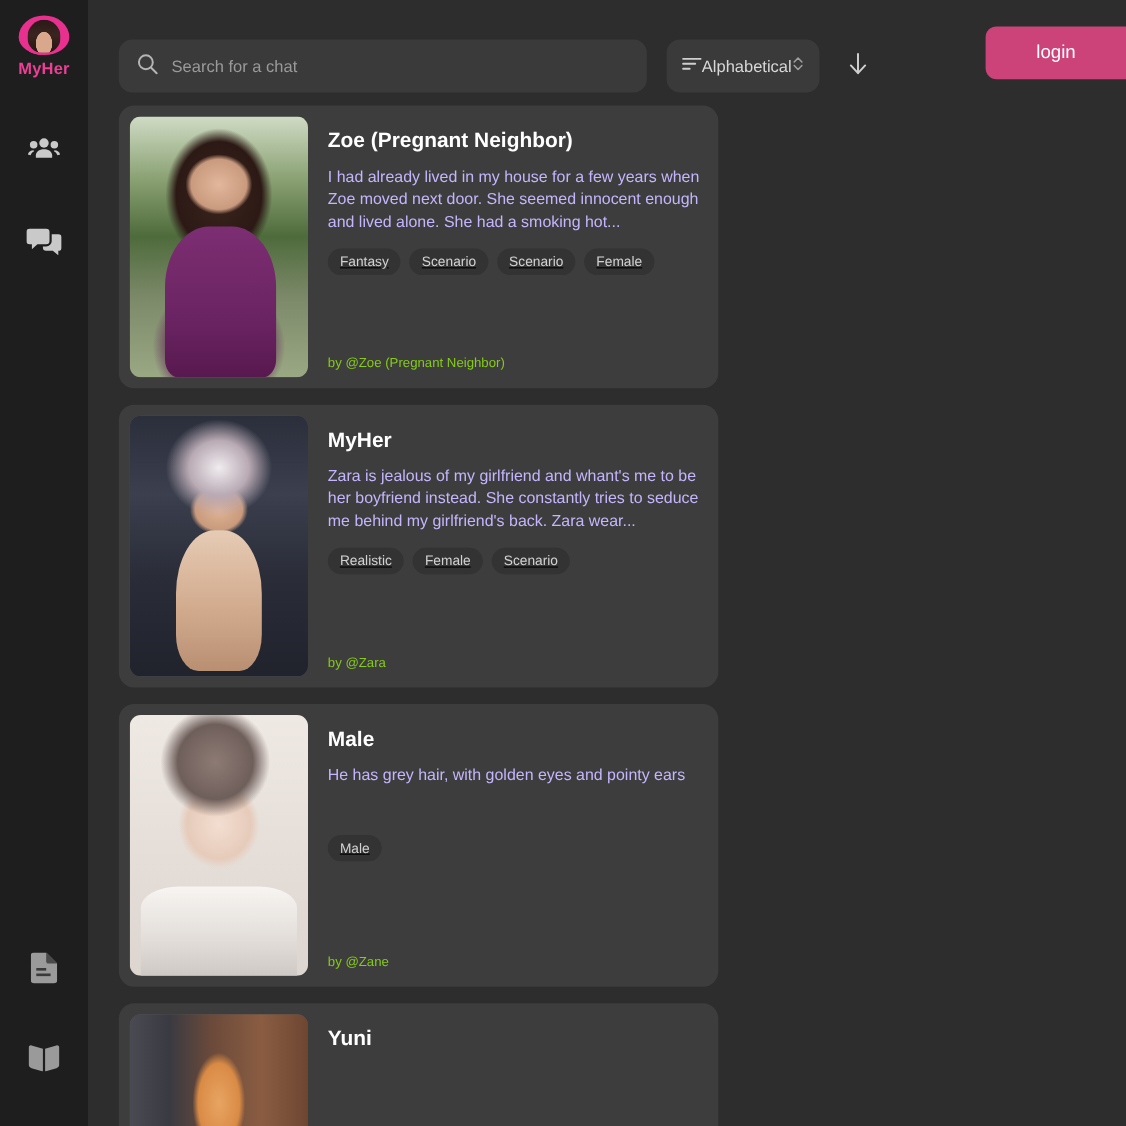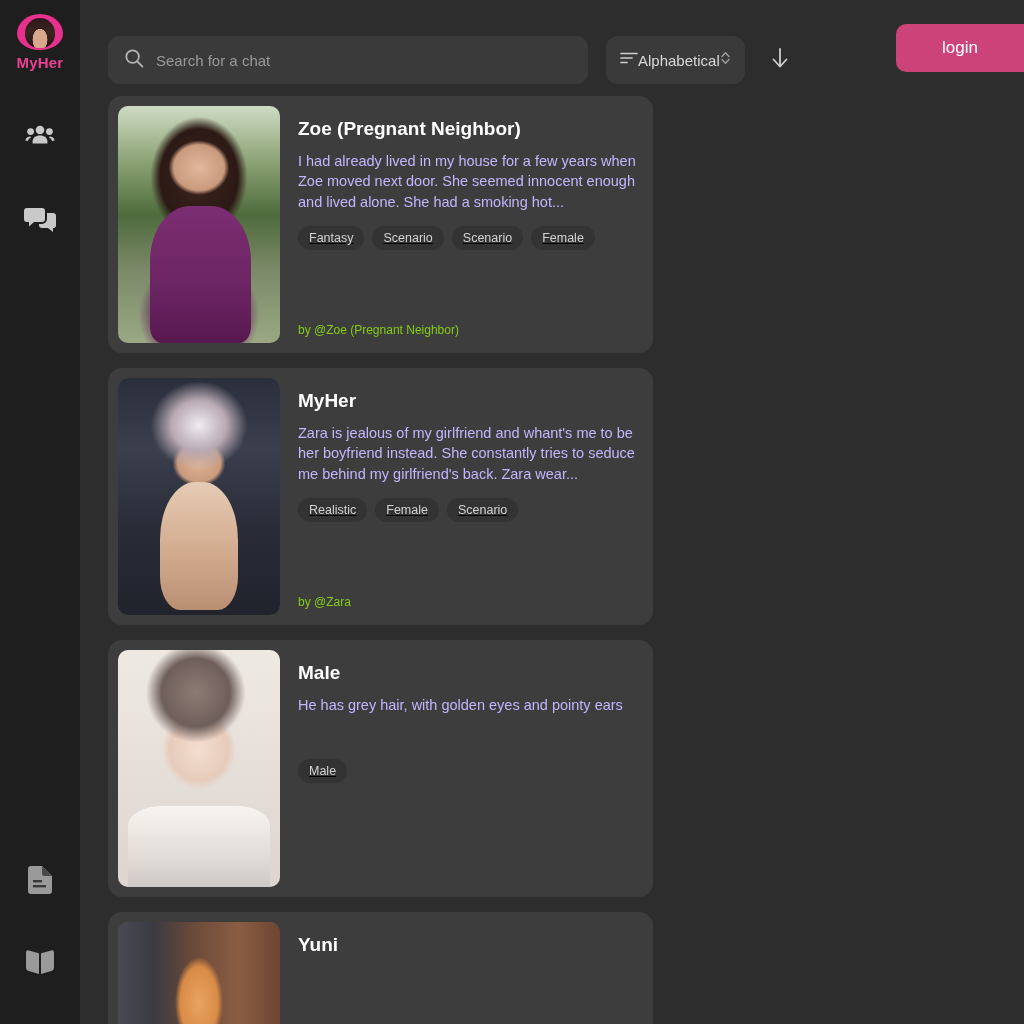--- a/index.html
+++ b/index.html
@@ -317,20 +317,21 @@
       <article class="card">
         <div class="thumb">
           <div class="art art-zane"></div>
         </div>
         <div class="card-body">
           <h2 class="card-title">Male</h2>
           <p class="card-desc">He has grey hair, with golden eyes and pointy ears</p>
           <div class="tag-row" style="margin-top:44px;">
             <span class="tag">Male</span>
           </div>
+          <div class="card-author">by @Zane</div>
         </div>
       </article>
 
       <article class="card">
         <div class="thumb">
           <div class="art art-yuni"></div>
         </div>
         <div class="card-body">
           <h2 class="card-title">Yuni</h2>
         </div>

